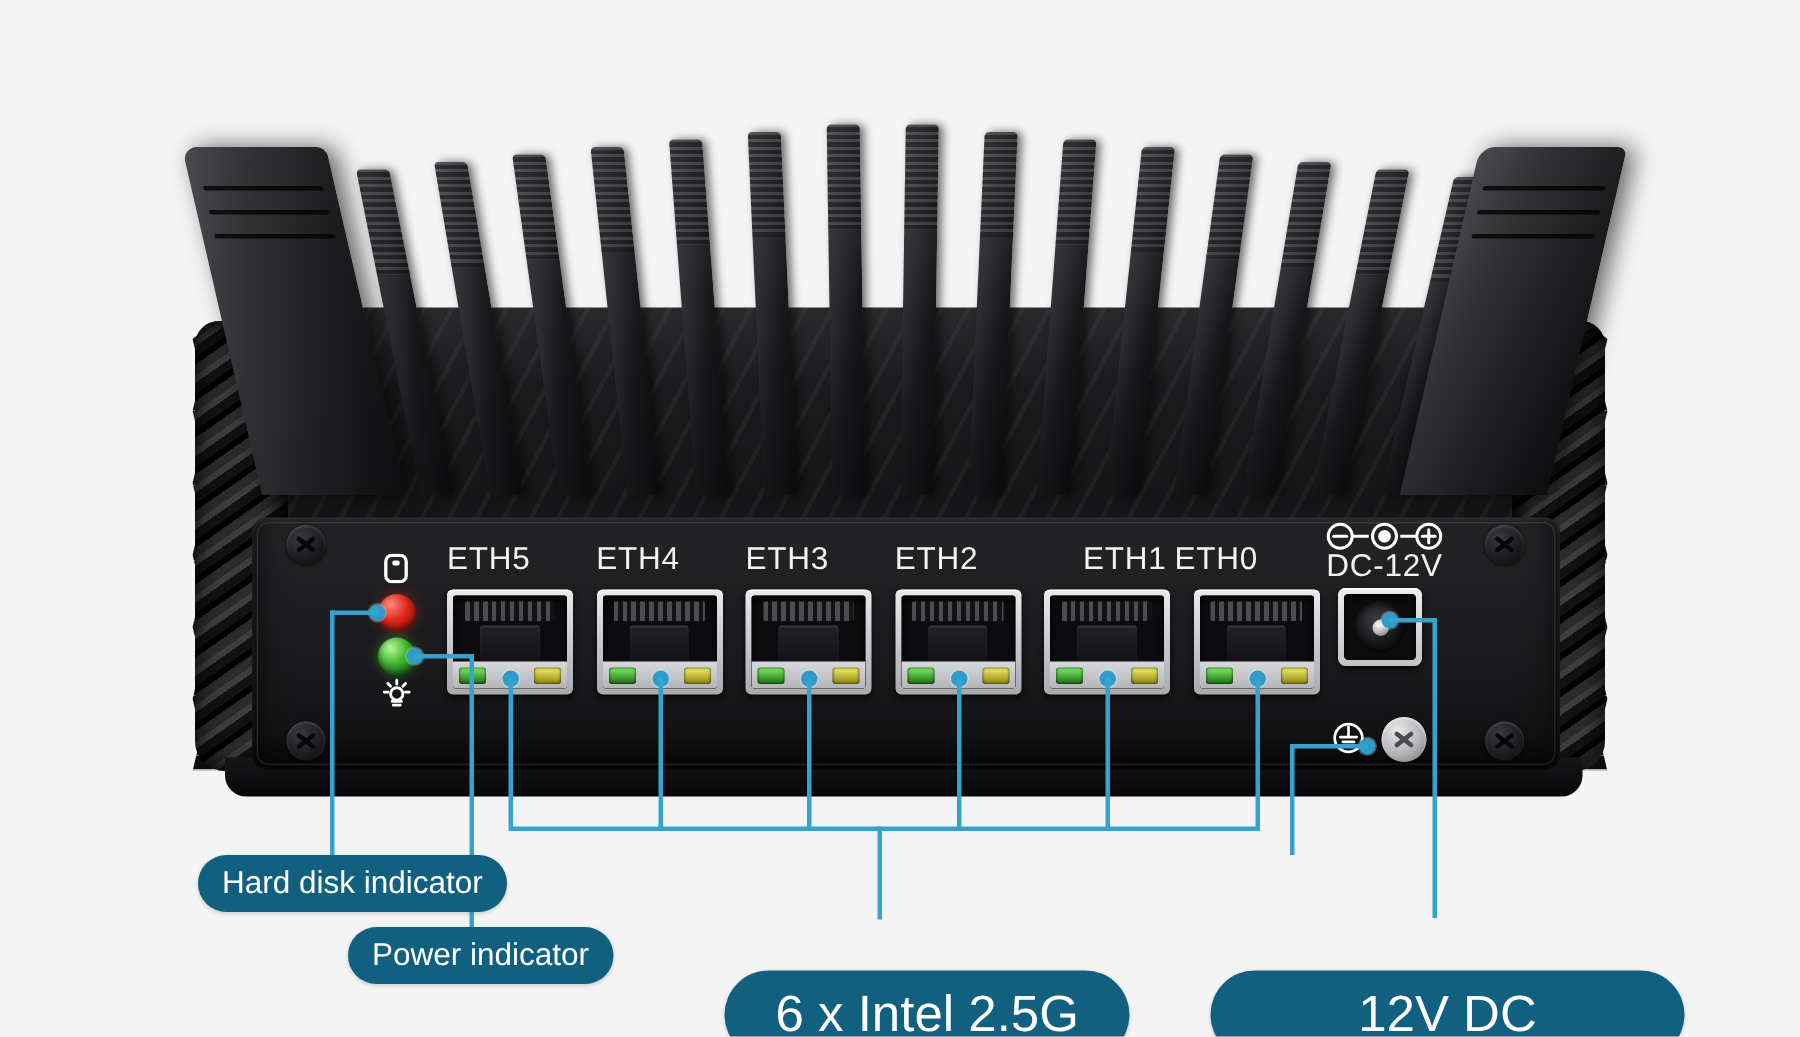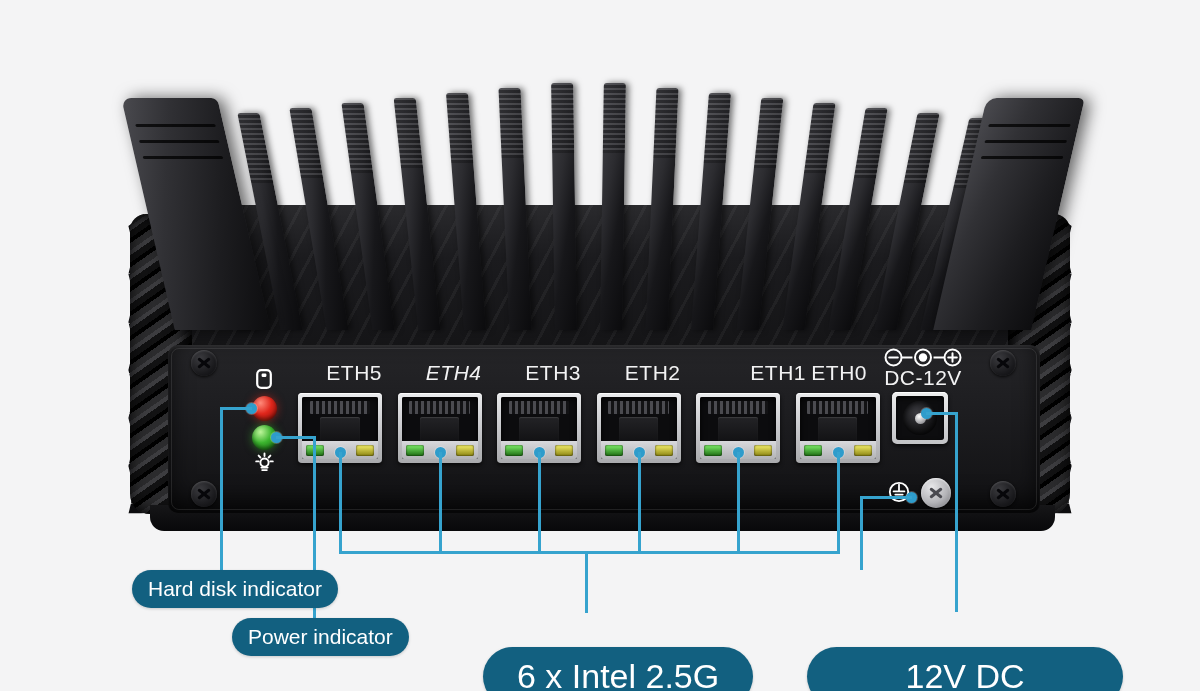--- a/index.html
+++ b/index.html
@@ -153,21 +153,21 @@
     background:linear-gradient(180deg,#d8d9dc,#b3b4b7);
   }
   .eth-led{
     position:absolute;bottom:3px;width:18px;height:11px;border-radius:2px;
     box-shadow:inset 0 0 2px rgba(0,0,0,.9);
   }
   .eth-led.g{left:4px;background:linear-gradient(180deg,#7ef06a,#1d6b12);}
   .eth-led.y{right:4px;background:linear-gradient(180deg,#f5f06a,#8b8411);}
 
   .eth-label{
-    position:absolute;top:361px;width:84px;text-align:right;
+    position:absolute;top:361px;width:84px;text-align:left;
     color:#f2f2f3;font-size:21px;letter-spacing:.5px;
   }
 
   
   .dcjack{
     position:absolute;left:892px;top:392px;width:56px;height:52px;
     background:linear-gradient(180deg,#eceded,#c2c3c6);
     border-radius:5px;padding:4px;box-sizing:border-box;
     box-shadow:0 2px 4px rgba(0,0,0,.7),inset 0 1px 0 rgba(255,255,255,.9);
   }
@@ -292,21 +292,21 @@
   <svg class="icon-white" style="left:254px;top:452px" width="21" height="20" viewBox="0 0 21 20">
     <g stroke="#fff" stroke-width="1.9" stroke-linecap="round">
       <path d="M10.5 1.5v2.6M4.6 3.6l1.8 1.9M16.4 3.6l-1.8 1.9M2.2 9.4h2.5M16.3 9.4h2.5"></path>
     </g>
     <circle cx="10.5" cy="10.6" r="4.1" fill="none" stroke="#fff" stroke-width="1.9"></circle>
     <path d="M7.4 15.6h6.2M8.2 18.1h4.6" stroke="#fff" stroke-width="1.9" stroke-linecap="round"></path>
   </svg>
 
   <div id="eth-labels">
       <div class="eth-label" style="left: 298px;">ETH5</div>
-      <div class="eth-label" style="left: 397.5px; font-style: italic;">ETH4</div>
+      <div class="eth-label" style="left: 397.5px;">ETH4</div>
       <div class="eth-label" style="left: 497px;">ETH3</div>
       <div class="eth-label" style="left: 596.5px;">ETH2</div>
       <div class="eth-label" style="left: 722px;">ETH1</div>
       <div class="eth-label" style="left: 783px;">ETH0</div>
     </div>
   <div id="eth-ports">
       <div class="eth" style="left: 298px;">
         <div class="eth-inner">
           <div class="eth-contacts"></div>
           <div class="eth-tab"></div>

